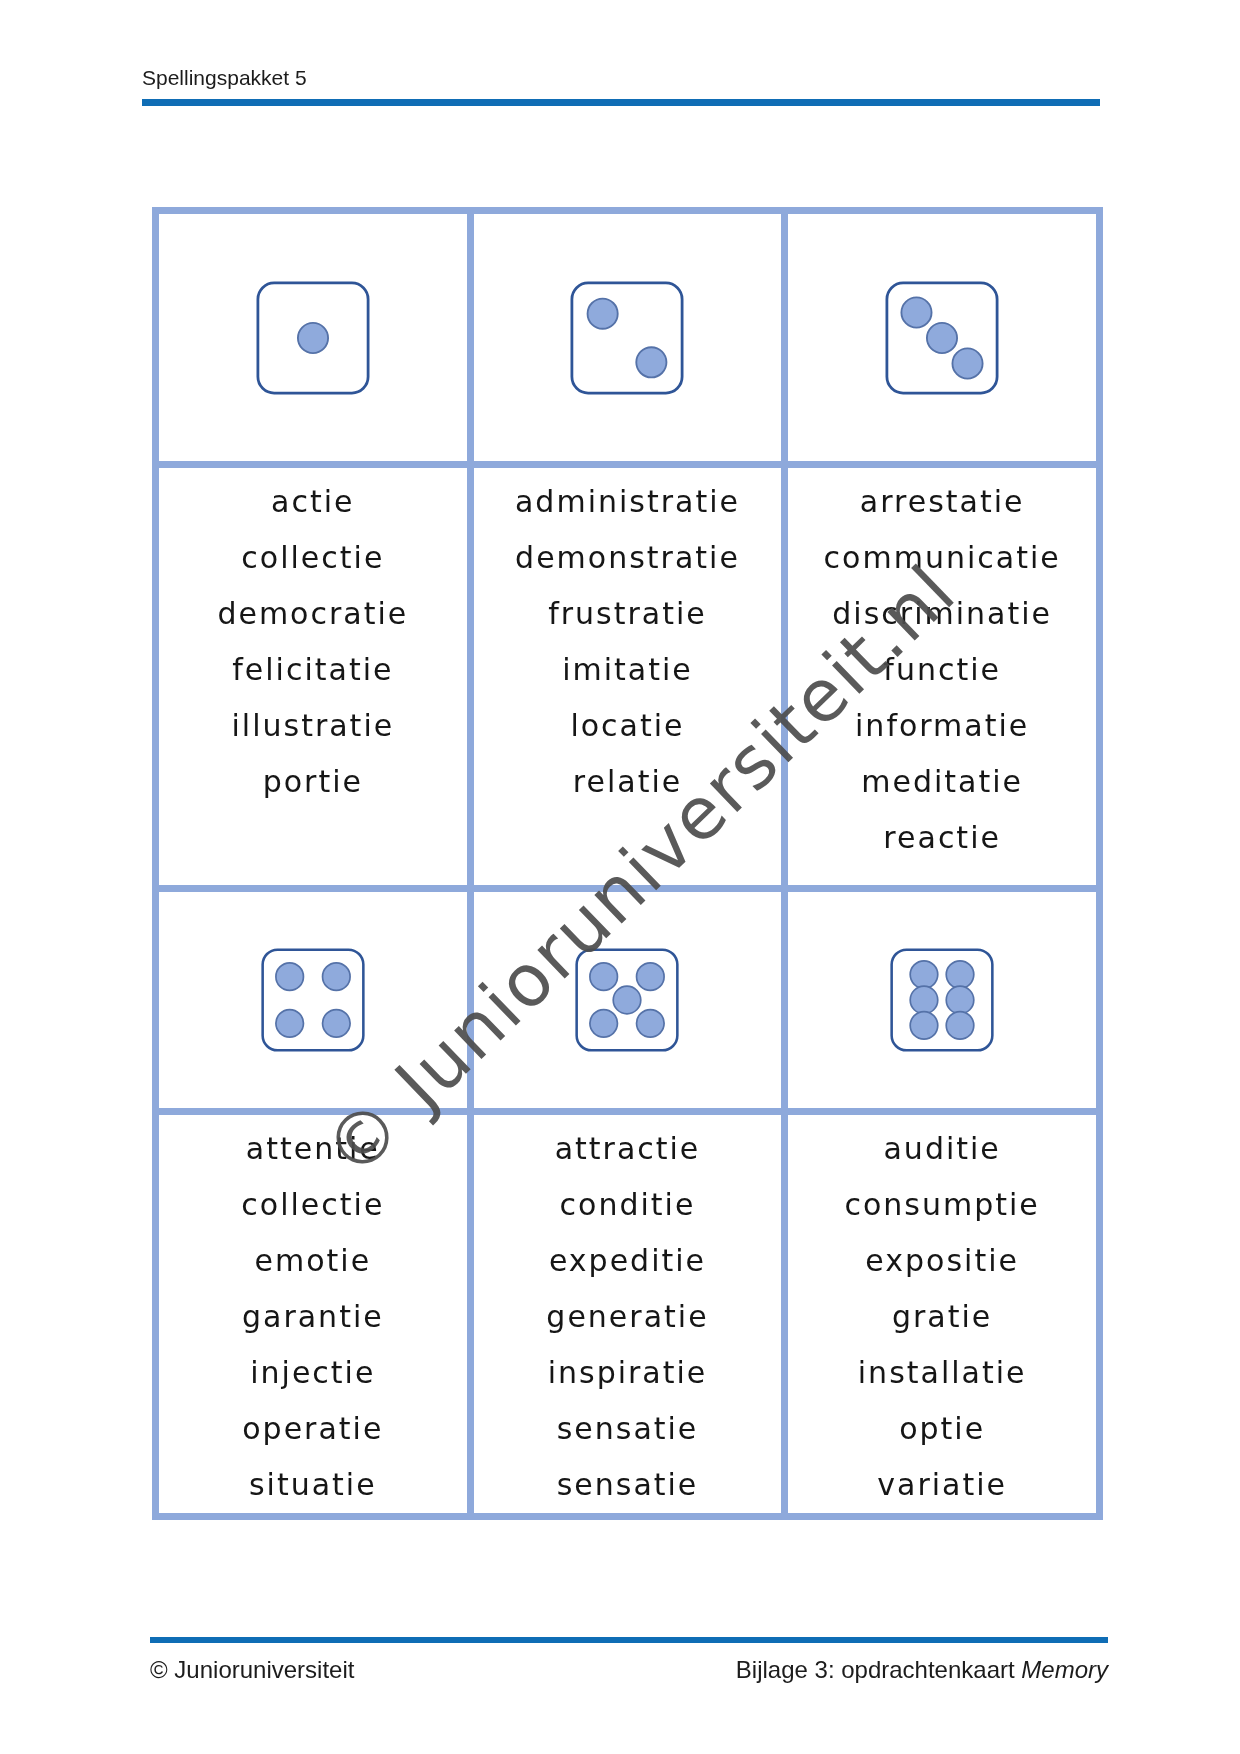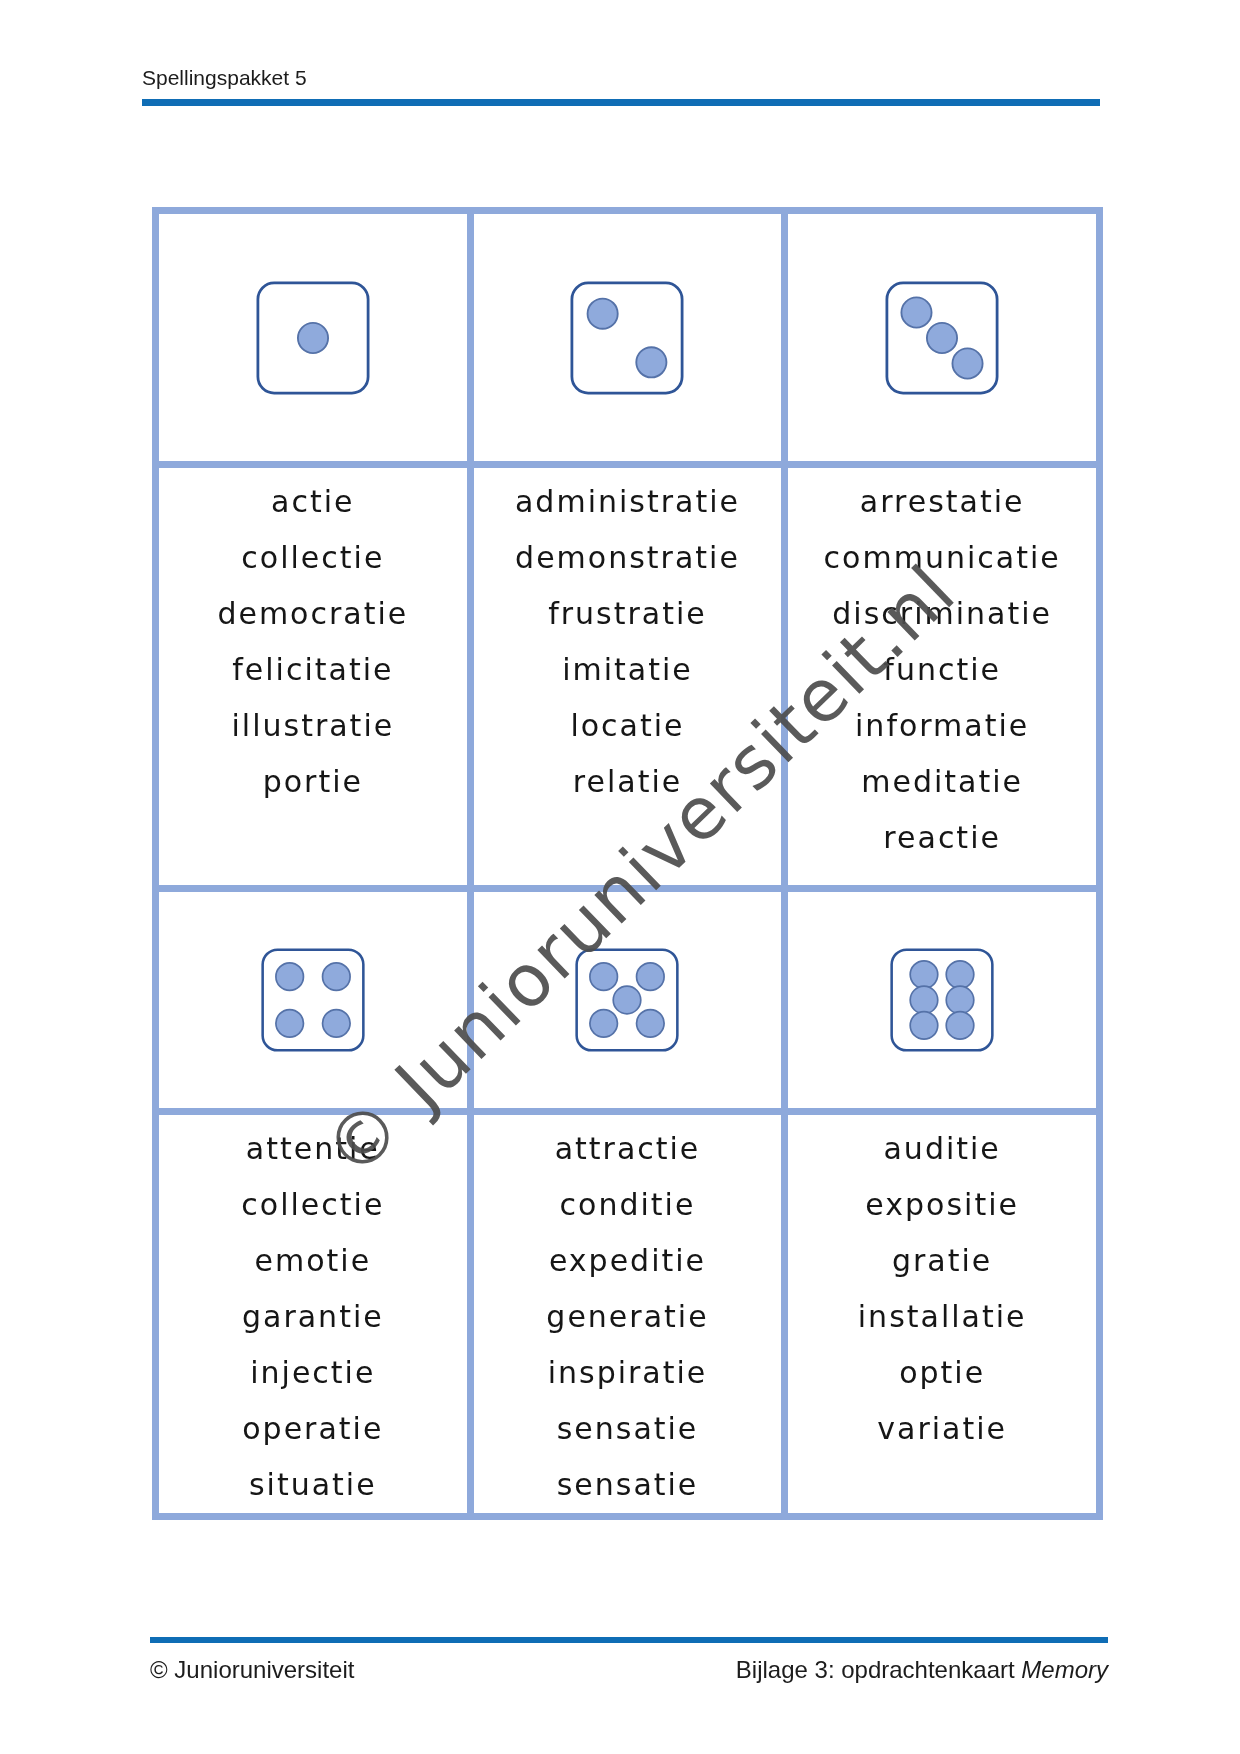--- a/index.html
+++ b/index.html
@@ -167,20 +167,21 @@
         <div class="word">attractie</div>
         <div class="word">conditie</div>
         <div class="word">expeditie</div>
         <div class="word">generatie</div>
         <div class="word">inspiratie</div>
         <div class="word">sensatie</div>
         <div class="word">sensatie</div>
       </div>
       <div class="cell word-cell">
         <div class="word">auditie</div>
+        <div class="word">consumptie</div>
         <div class="word">expositie</div>
         <div class="word">gratie</div>
         <div class="word">installatie</div>
         <div class="word">optie</div>
         <div class="word">variatie</div>
       </div>
     </div>
 
   <div class="watermark">© Junioruniversiteit.nl</div>
 

